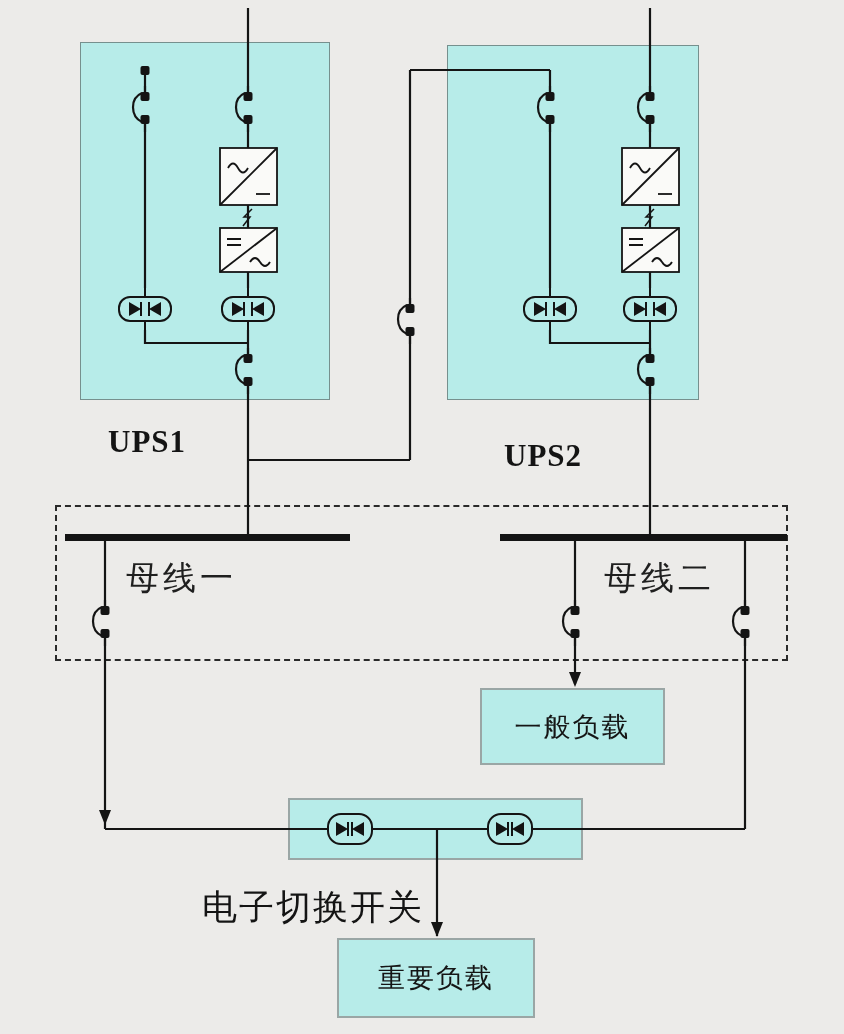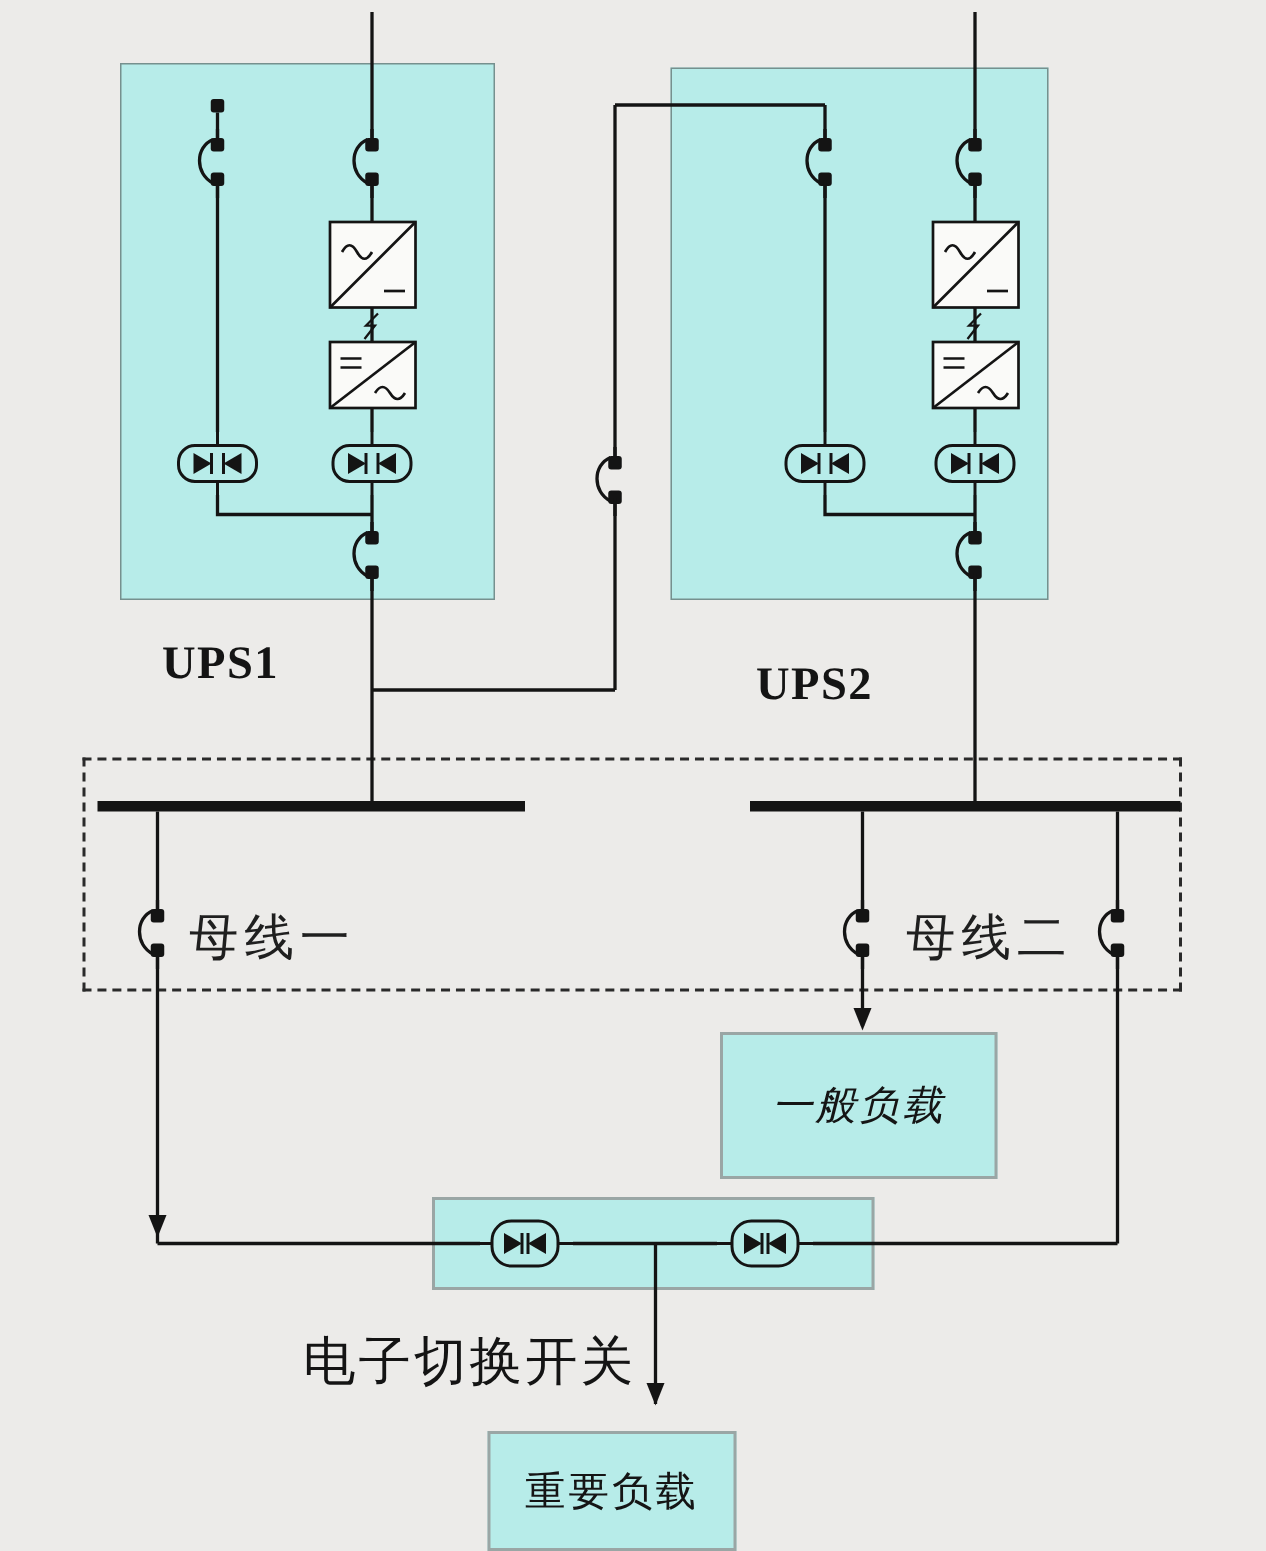--- a/index.html
+++ b/index.html
@@ -14,40 +14,40 @@
   .ups-box{border:1.5px solid #76908e;z-index:1;}
   .dashed-enclosure{
     position:absolute;box-sizing:border-box;
     border:2px dashed #2a2a2a;background:transparent;z-index:1;
   }
   .load-box{border:2px solid #9aa6a5;z-index:1;display:flex;align-items:center;justify-content:center;}
   .transfer-box{border:2px solid #9aa6a5;z-index:1;}
   svg.wires{position:absolute;left:0;top:0;z-index:2;pointer-events:none;}
   .lbl{position:absolute;z-index:3;color:#141414;white-space:nowrap;}
   .lbl-ups{font-family:"Liberation Serif", serif;font-size:31px;letter-spacing:1px;font-weight:bold;}
-  .lbl-bus{font-size:33px;letter-spacing:4px;color:#1f1f1f;margin-top:47px;}
+  .lbl-bus{font-size:33px;letter-spacing:4px;color:#1f1f1f;}
   .lbl-transfer{font-size:35px;letter-spacing:2px;text-align:center;}
   .lbl-load{font-size:27px;letter-spacing:2px;color:#151515;z-index:3;}
 </style>
 </head>
 <body>
 
 <div class="canvas">
 
   <div class="box ups-box" style="left:80px;top:42px;width:250px;height:358px;"></div>
   <div class="box ups-box" style="left:447px;top:45px;width:252px;height:355px;"></div>
 
   <div class="dashed-enclosure" style="left:55px;top:505px;width:733px;height:156px;"></div>
 
   <div class="box transfer-box" style="left:288px;top:798px;width:295px;height:62px;"></div>
 
-  <div class="box load-box" style="left:480px;top:688px;width:185px;height:98px;font-style:italic;">
+  <div class="box load-box" style="left:480px;top:688px;width:185px;height:77px;">
     <span class="lbl-load">一般负载</span>
   </div>
-  <div class="box load-box" style="left:325px;top:938px;width:166px;height:80px;margin-top:16px;">
+  <div class="box load-box" style="left:337px;top:938px;width:198px;height:80px;">
     <span class="lbl-load">重要负载</span>
   </div>
 
   <svg class="wires" width="844" height="1034" viewBox="0 0 844 1034">
     <defs>
 
       <g id="brk" stroke="#141414" stroke-width="2.2" fill="none">
         <line x1="0" y1="0" x2="0" y2="12"></line>
         <path d="M -3 36 C -15 30 -15 12 -3 7"></path>
         <rect x="-4.5" y="6" width="9" height="9" rx="2" fill="#141414" stroke="none"></rect>

